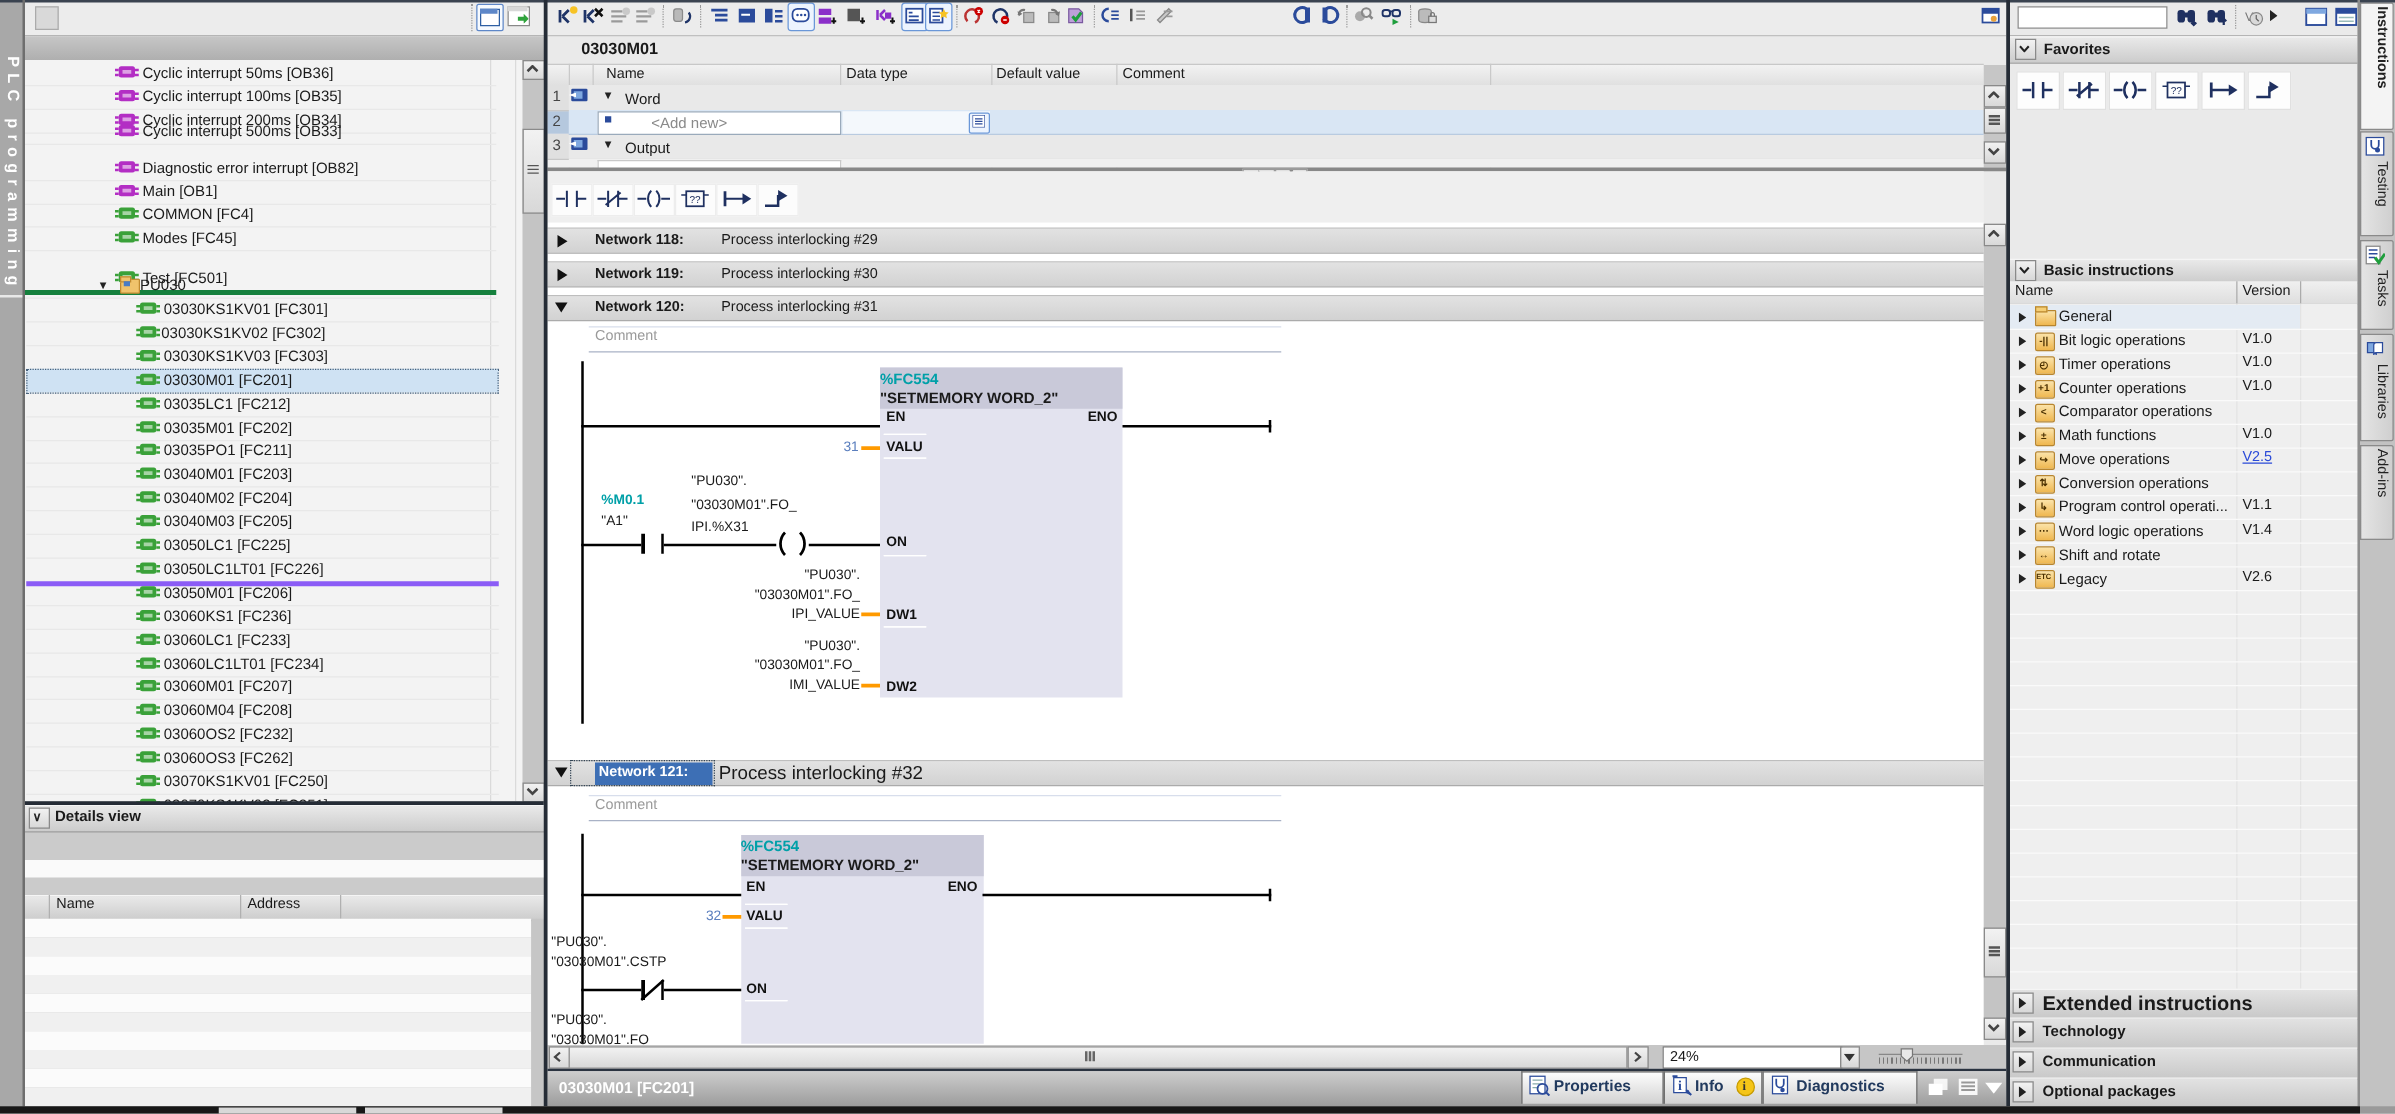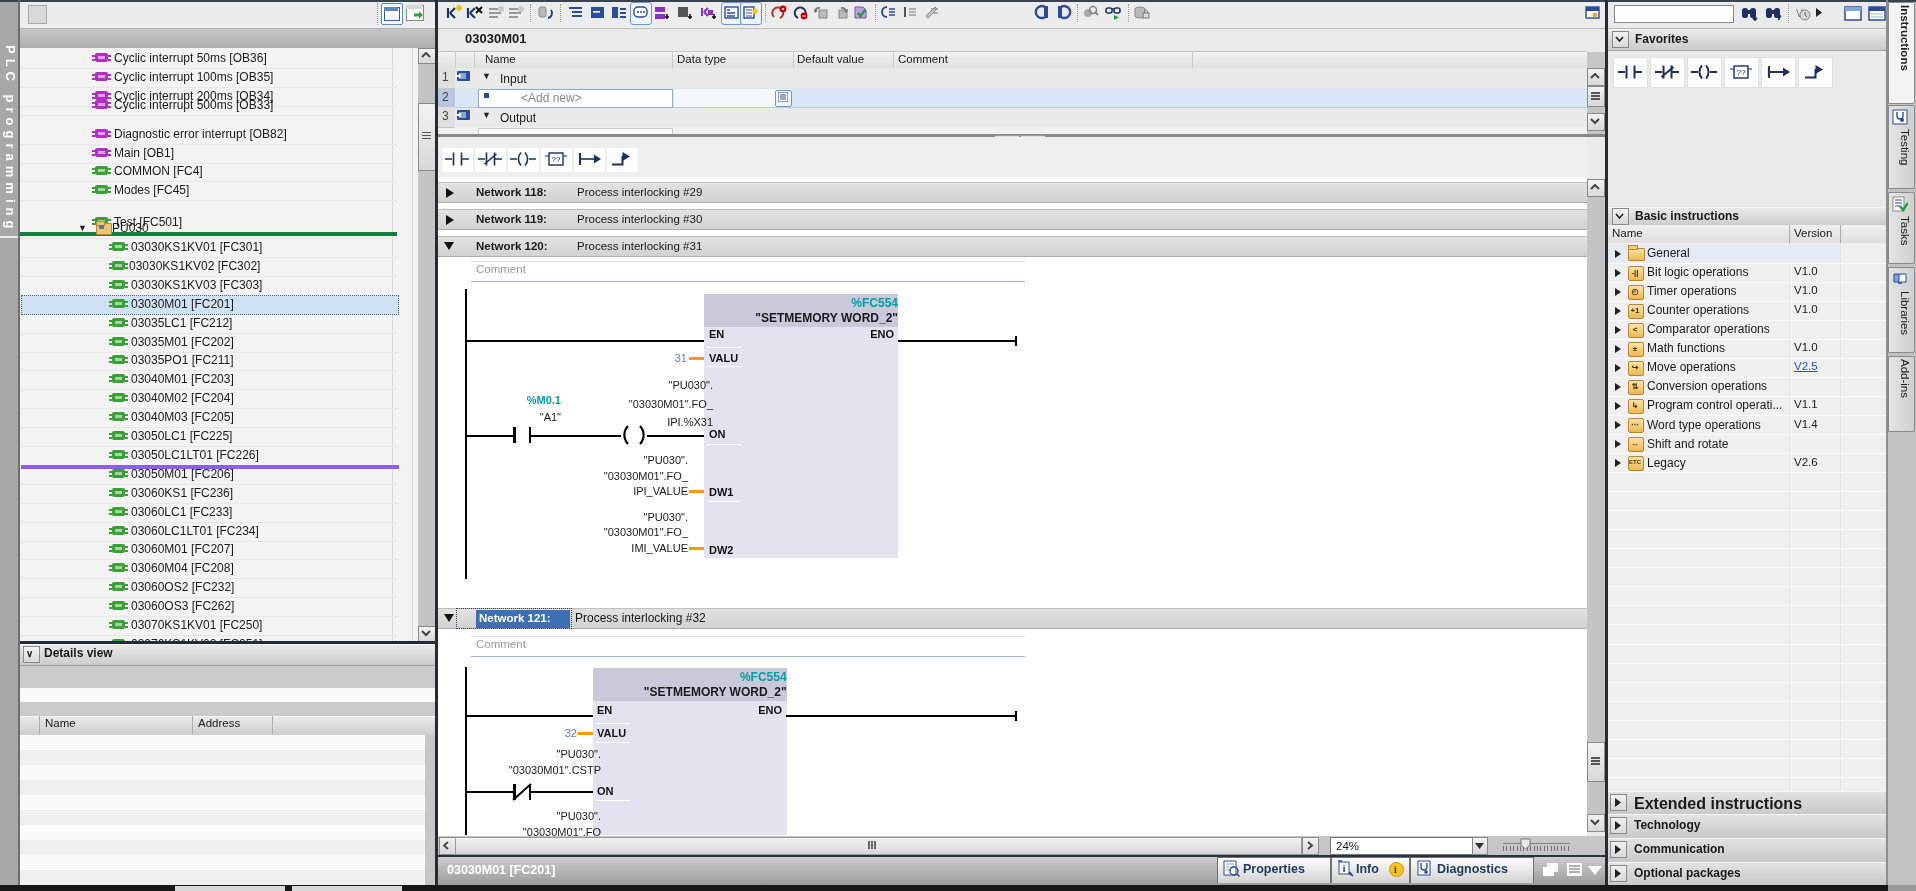--- a/index.html
+++ b/index.html
@@ -1,21 +1,21 @@
 <!DOCTYPE html>
 <html><head>
 <meta charset="utf-8">
 <style>
 html,body{margin:0;padding:0}
 body{width:1916px;height:891px;overflow:hidden;font-family:"Liberation Sans",sans-serif;background:#C9C9C9}
 #app{position:relative;width:1916px;height:891px;font-size:11px;color:#1a1a1a}
 .a{position:absolute}
 .b{font-weight:bold}
 .r{text-align:right}
-.c{text-align:right}
+.c{text-align:left}
 .hdrg{background:linear-gradient(#E9E9E9,#CCCCCC);border-top:1px solid #F5F5F5;border-bottom:1px solid #9E9E9E}
 .sb{background:linear-gradient(#F2F2F2,#D8D8D8);border:1px solid #8A8A8A}
 .blk{width:13px;height:9px;border-radius:2px;background:currentColor}
 .blk:before{content:"";position:absolute;left:-3px;top:2px;width:3px;height:2px;background:currentColor;box-shadow:0 4px 0 currentColor,16px 0 0 currentColor,16px 4px 0 currentColor}
 .blk:after{content:"";position:absolute;left:3px;top:3px;width:7px;height:3px;background:rgba(255,255,255,.55)}
 .ob{color:#B32EC4}
 .fc{color:#3AA139}
 .trow{position:absolute;left:0;width:377px;height:19px;line-height:19px;white-space:nowrap;font-size:12px}
 .wire{position:absolute;background:#000;height:2px}
 .vwire{position:absolute;background:#000;width:2px}
@@ -389,21 +389,21 @@
         <div class="a" style="left:4px;top:70px;font-size:12px;color:#444">1</div>
         <div class="a" style="left:4px;top:90px;font-size:12px;color:#444">2</div>
         <div class="a" style="left:4px;top:109px;font-size:12px;color:#444">3</div>
         <div class="a" style="left:19px;top:71px;width:13px;height:10px;background:#2B4B9B;border-radius:1px"></div>
         <div class="a" style="left:21px;top:73px;width:7px;height:6px;background:#7FA8E0"></div>
         <div class="a" style="left:17px;top:74px;width:6px;height:4px;background:#fff;clip-path:polygon(0 50%,100% 0,100% 100%)"></div>
         <div class="a" style="left:19px;top:110px;width:13px;height:10px;background:#2B4B9B;border-radius:1px"></div>
         <div class="a" style="left:21px;top:112px;width:7px;height:6px;background:#7FA8E0"></div>
         <div class="a" style="left:17px;top:113px;width:6px;height:4px;background:#fff;clip-path:polygon(0 50%,100% 0,100% 100%)"></div>
         <div class="a" style="left:44px;top:71px;font-size:9px;color:#222">▼</div>
-        <div class="a" style="left:62px;top:72px;font-size:12px">Input</div>
+        <div class="a" style="left:62px;top:72px;font-size:12px">Word</div>
         <div class="a" style="left:44px;top:110px;font-size:9px;color:#222">▼</div>
         <div class="a" style="left:62px;top:111px;font-size:12px">Output</div>
         <div class="a" style="left:40px;top:88.5px;width:193px;height:17px;background:#fff;border:1px solid #9AAABB"></div>
         <div class="a" style="left:46px;top:93px;width:5px;height:5px;background:#2B4B9B"></div>
         <div class="a" style="left:83px;top:91px;color:#8A8A8A;font-size:12px">&lt;Add new&gt;</div>
         <div class="a" style="left:236px;top:88.5px;width:118px;height:18px;background:#F4F8FC"></div>
         <div class="a" style="left:337px;top:89.5px;width:15px;height:15px;background:#EDF4FE;border:1px solid #6A97D8;border-radius:2px"></div>
         <svg class="a" style="left:340px;top:92px" width="10" height="10" viewBox="0 0 10 10">
           <rect x="0" y="0" width="10" height="10" fill="#fff" stroke="#2B4B9B"></rect>
           <path d="M2 3h6M2 5h6M2 7h6" stroke="#2B4B9B" stroke-width="1"></path>
@@ -474,21 +474,21 @@
         <div class="nethdr" style="top:235.5px">
           <span class="a" style="left:6px;top:5px;width:0;height:0;border-left:5px solid transparent;border-right:5px solid transparent;border-top:8px solid #111"></span>
           <span class="a b" style="left:38px;font-size:11.5px">Network 120:</span>
           <span class="a" style="left:139px;font-size:11.5px">Process interlocking #31</span>
         </div>
         <div class="nethdr" style="top:608px">
           <span class="a" style="left:6px;top:5px;width:0;height:0;border-left:5px solid transparent;border-right:5px solid transparent;border-top:8px solid #111"></span>
           <span class="a" style="left:19px;top:0;width:114px;height:19px;outline:1px dotted #345"></span>
           <span class="a" style="left:38px;top:1px;width:94px;height:17.5px;background:#3D6FB5"></span>
           <span class="a b" style="left:41px;font-size:11.5px;color:#fff">Network 121:</span>
-          <span class="a" style="left:137px;font-size:12px">Process interlocking #32</span>
+          <span class="a" style="left:137px;font-size:15px">Process interlocking #32</span>
         </div>
         <div class="a" style="left:33px;top:261px;width:554px;height:19px;border-top:1px solid #D8DEEC;border-bottom:1px solid #A9B2C6"></div>
         <div class="a" style="left:38px;top:263px;color:#9A9A9A;font-size:11.5px">Comment</div>
         <div class="a" style="left:33px;top:636px;width:554px;height:19px;border-top:1px solid #D8DEEC;border-bottom:1px solid #A9B2C6"></div>
         <div class="a" style="left:38px;top:638px;color:#9A9A9A;font-size:11.5px">Comment</div>
         <div class="a" style="left:266px;top:294px;width:194px;height:264px;background:#E3E3EF"></div>
         <div class="a" style="left:266px;top:294px;width:194px;height:33px;background:#C9C9D9"></div>
         <div class="a t c" style="left:266px;top:296px;width:194px;font-size:12px">%FC554</div>
         <div class="a b c" style="left:266px;top:311px;width:194px;font-size:12px">"SETMEMORY WORD_2"</div>
         <div class="vwire" style="left:27px;top:289px;height:290px"></div>
@@ -790,21 +790,21 @@
         <div class="a" style="left:20px;top:398.9000000000001px;width:14px;height:13px;background:linear-gradient(#FBE3A8,#EFB74F);border:1px solid #B8862F;border-radius:2px"></div>
         <div class="a b" style="left:20px;top:400.9000000000001px;width:14px;font-size:8px;line-height:9px;text-align:center;color:#4A3000">↳</div>
         <div class="a" style="left:39px;top:398.4px;font-size:12px;white-space:nowrap">Program control operati...</div>
         <div class="a" style="left:186px;top:398.4px;font-size:11.5px">V1.1</div>
         <div class="a" style="left:0;top:415.0px;width:278px;height:19px;border-bottom:1px solid #FAFAFA"></div>
         <svg class="a" style="left:7px;top:421.0px" width="6" height="8" viewBox="0 0 6 8">
           <path d="M0 0l6 4-6 4z" fill="#222"></path>
         </svg>
         <div class="a" style="left:20px;top:417.9500000000001px;width:14px;height:13px;background:linear-gradient(#FBE3A8,#EFB74F);border:1px solid #B8862F;border-radius:2px"></div>
         <div class="a b" style="left:20px;top:419.9500000000001px;width:14px;font-size:8px;line-height:9px;text-align:center;color:#4A3000">⋯</div>
-        <div class="a" style="left:39px;top:417.5px;font-size:12px;white-space:nowrap">Word type operations</div>
+        <div class="a" style="left:39px;top:417.5px;font-size:12px;white-space:nowrap">Word logic operations</div>
         <div class="a" style="left:186px;top:417.5px;font-size:11.5px">V1.4</div>
         <div class="a" style="left:0;top:434.0px;width:278px;height:19px;border-bottom:1px solid #FAFAFA"></div>
         <svg class="a" style="left:7px;top:440.0px" width="6" height="8" viewBox="0 0 6 8">
           <path d="M0 0l6 4-6 4z" fill="#222"></path>
         </svg>
         <div class="a" style="left:20px;top:437.0000000000001px;width:14px;height:13px;background:linear-gradient(#FBE3A8,#EFB74F);border:1px solid #B8862F;border-radius:2px"></div>
         <div class="a b" style="left:20px;top:439.0000000000001px;width:14px;font-size:8px;line-height:9px;text-align:center;color:#4A3000">↔</div>
         <div class="a" style="left:39px;top:436.5px;font-size:12px;white-space:nowrap">Shift and rotate</div>
         <div class="a" style="left:0;top:453.1px;width:278px;height:19px;border-bottom:1px solid #FAFAFA"></div>
         <svg class="a" style="left:7px;top:459.1px" width="6" height="8" viewBox="0 0 6 8">

